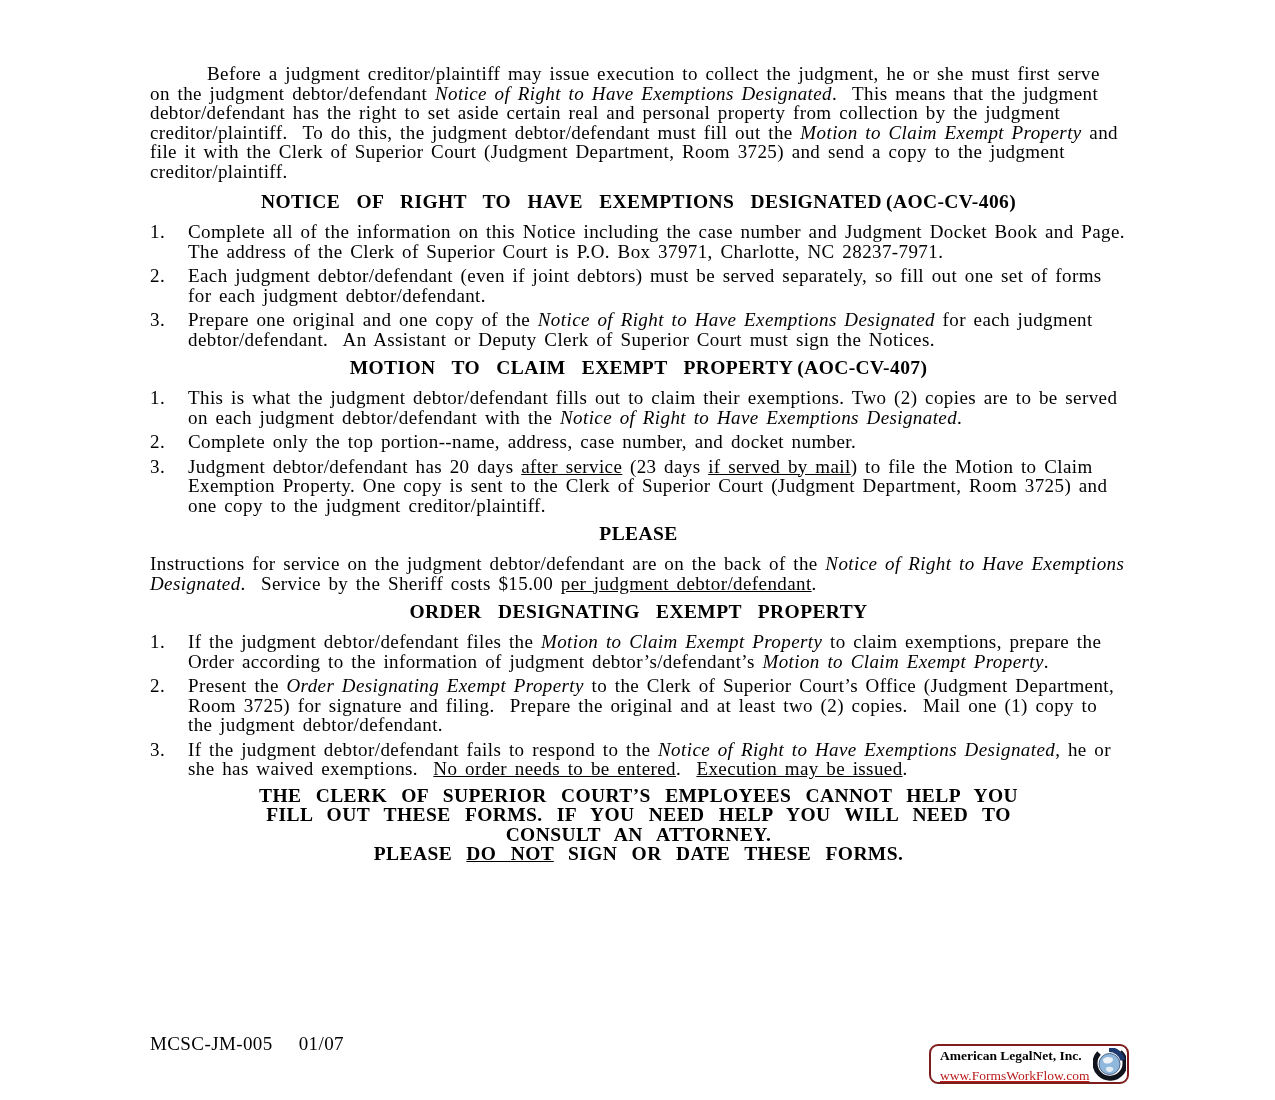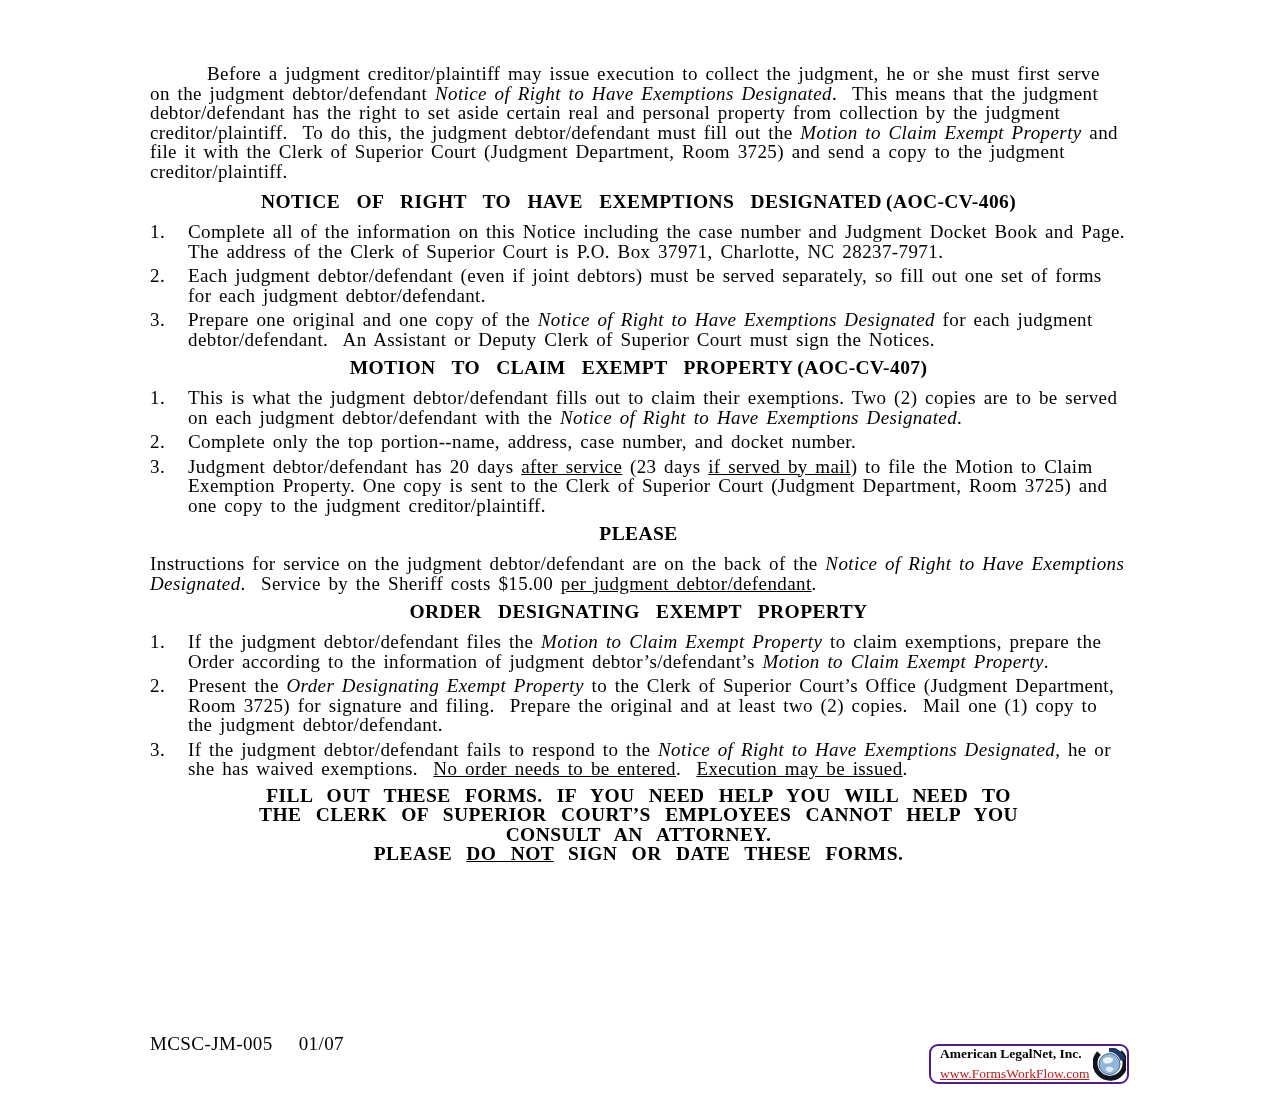--- a/index.html
+++ b/index.html
@@ -40,23 +40,23 @@
     font-size:19.5px;
     word-spacing:9px;
     letter-spacing:0.4px;
     line-height:19.5px;
   }
   .footer-id { position:absolute; left:150px; top:1034px; font-size:19px; }
   .footer-id .rev { margin-left:26px;margin-top:44px; }
   .logo-box {
     position:absolute; left:929px; top:1044px;
     width:200px; height:40px; box-sizing:border-box;
-    border:2px solid #4c1d95; border-radius:9px;
+    border:2px solid #7f1d1d; border-radius:9px;
     background:#ffffff;
-    display:flex; align-items:center; gap:4px;
+    display:flex; gap:4px;
     padding:2px 4px 2px 9px;
   }
   .logo-text { flex:1; letter-spacing:0; word-spacing:0; }
   .logo-company { font-weight:bold; font-size:13.5px; line-height:16px; color:#000; }
   .logo-site { display:inline-block; font-size:13.5px; line-height:15px; color:#b91c1c; text-decoration:underline; cursor:pointer; }
   .globe { width:33px; height:33px; flex:none; display:block; }
 </style>
 </head>
 <body>
 
@@ -112,22 +112,22 @@
         <span class="num">2.</span>
         <span class="txt"><span>Present the </span><span class="it">Order Designating Exempt Property</span><span> to the Clerk of Superior Court’s Office (Judgment Department, Room 3725) for signature and filing.  Prepare the original and at least two (2) copies.  Mail one (1) copy to the judgment debtor/defendant.</span></span>
       </div>
       <div class="item">
         <span class="num">3.</span>
         <span class="txt"><span>If the judgment debtor/defendant fails to respond to the </span><span class="it">Notice of Right to Have Exemptions Designated</span><span>, he or she has waived exemptions.  </span><span class="un">No order needs to be entered</span><span>.  </span><span class="un">Execution may be issued</span><span>.</span></span>
       </div>
     </div>
 
     <div class="closing">
+      <div class="line"><span>THE CLERK OF SUPERIOR COURT’S EMPLOYEES CANNOT HELP YOU</span></div>
       <div class="line"><span>FILL OUT THESE FORMS.  IF YOU NEED HELP YOU WILL NEED TO</span></div>
-      <div class="line"><span>THE CLERK OF SUPERIOR COURT’S EMPLOYEES CANNOT HELP YOU</span></div>
       <div class="line"><span>CONSULT AN ATTORNEY.</span></div>
       <div class="line"><span>PLEASE </span><span class="un">DO NOT</span><span> SIGN OR DATE THESE FORMS.</span></div>
     </div>
 
   </div>
 
   <div class="footer-id">
     <span>MCSC-JM-005</span><span class="rev">01/07</span>
   </div>
 

